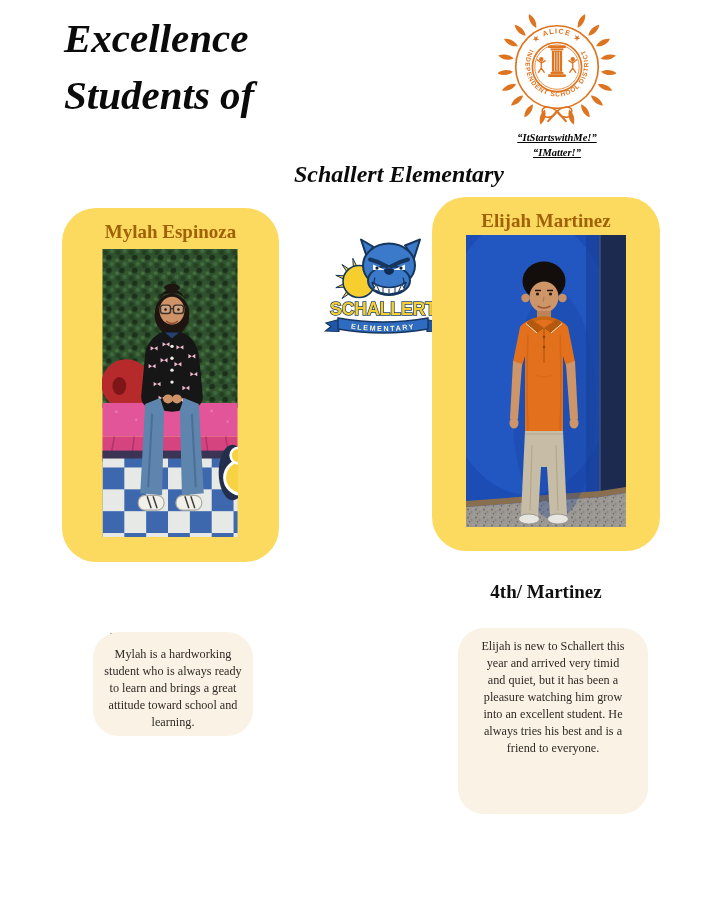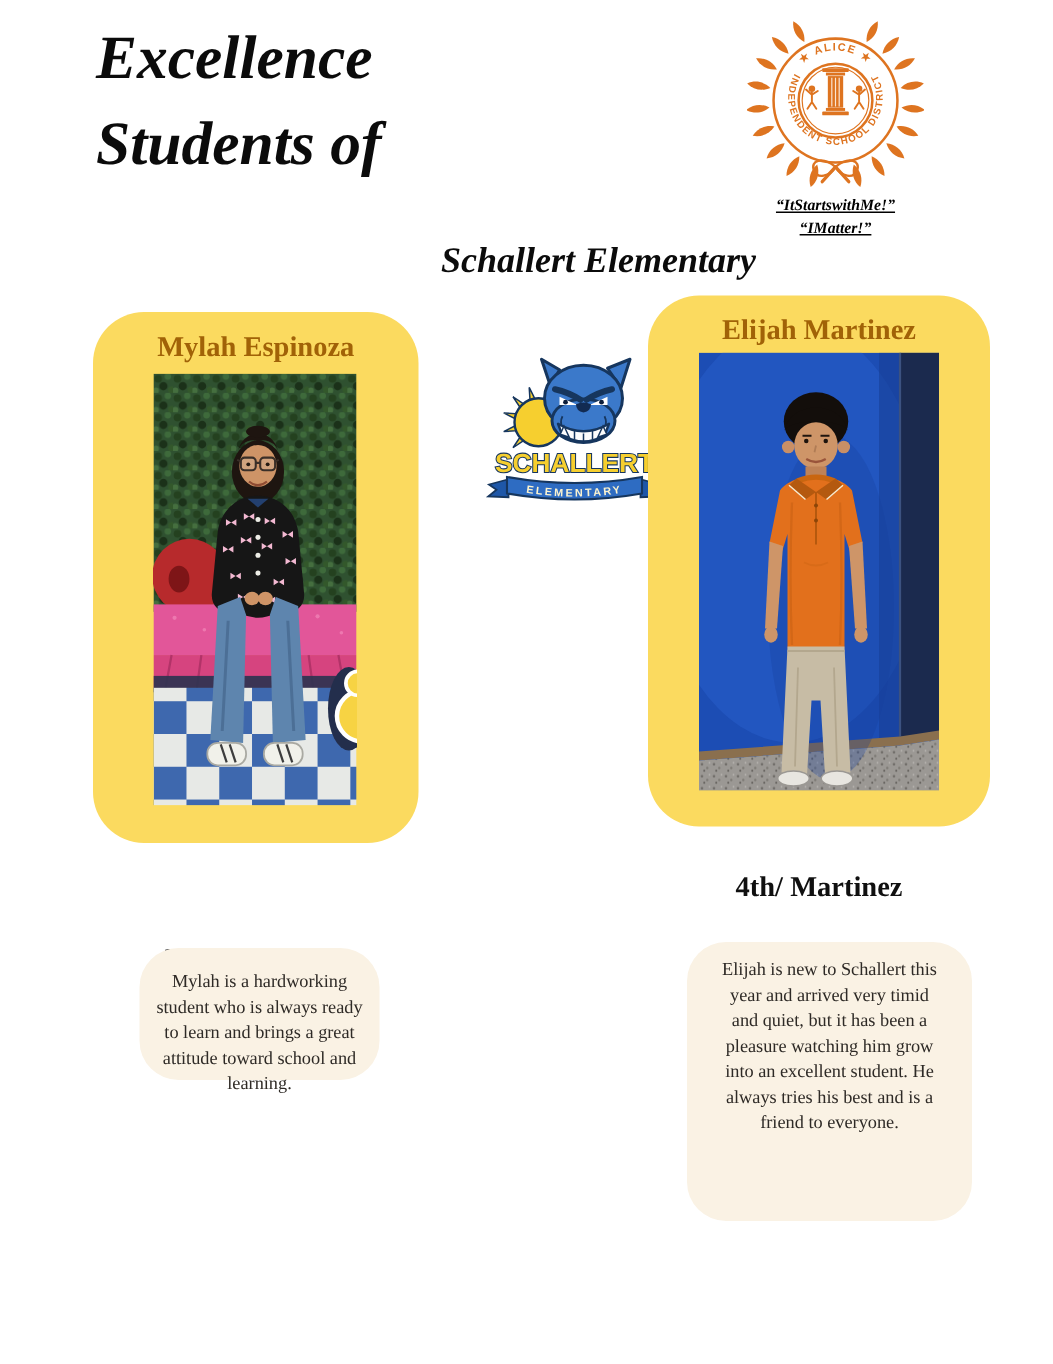--- a/index.html
+++ b/index.html
@@ -32,21 +32,21 @@
 
   
   .grade-label{position:absolute;top:581px;text-align:center;
       font:bold 19px "Liberation Serif",serif;color:#101010;}
   #grade-left{left:62px;width:217px;margin-top:48px;}
   #grade-right{left:432px;width:228px;}
 
   
   .note{position:absolute;background:#FAF2E4;border-radius:26px;box-sizing:border-box;
       font:12.2px/17px "Liberation Serif",serif;color:#2e2a26;text-align:center;}
-  #note-left{left:93px;top:632px;width:160px;height:88px;padding:14px 7px;}
+  #note-left{left:93px;top:632px;width:160px;height:104px;padding:14px 7px;}
   #note-right{left:458px;top:628px;width:190px;height:186px;padding:10px 20px;}
 </style>
 </head>
 <body>
 
 <div class="page">
 
   <div class="main-title">
     <div>Excellence</div>
     <div>Students of</div>

